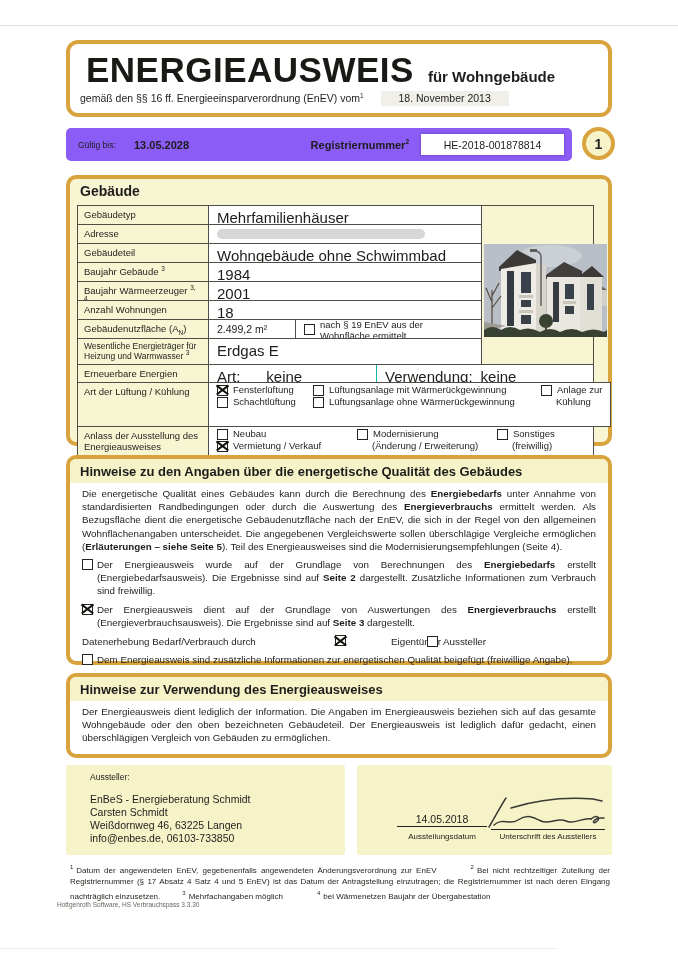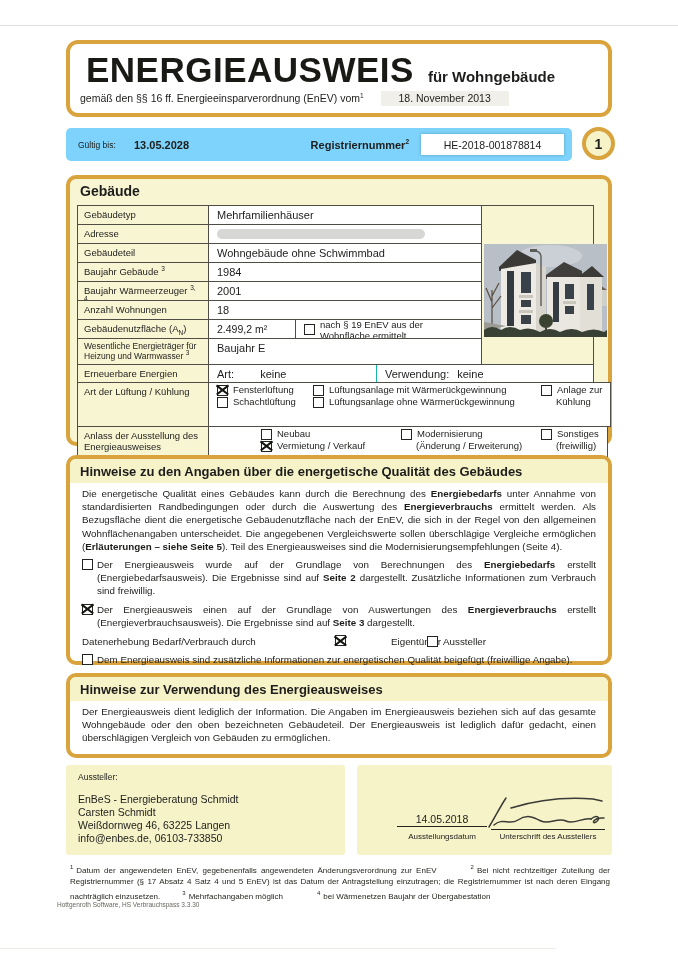--- a/index.html
+++ b/index.html
@@ -27,21 +27,21 @@
   .title-box { position:absolute; left:66px; top:40px; width:546px; height:77px; box-sizing:border-box;
     border:4px solid #D9A33E; border-radius:12px; background:#fff; }
   .title-row { display:flex; align-items:baseline; gap:14px; padding:26px 0 0 16px; }
   .title-main { font-size:35px; font-weight:bold; line-height:0; letter-spacing:0.5px; color:#191916; }
   .title-for { font-size:15px; font-weight:bold; line-height:0; }
   .law-line { padding:14px 0 0 10px; font-size:10.5px; }
   .law-date { display:inline-block; margin-left:14px; background:#f1efe9; padding:1px 18px 2px; }
 
   
   .validity { position:absolute; left:66px; top:128px; width:506px; height:33px; box-sizing:border-box;
-    background:#7dd3fc; border-radius:5px; display:flex; align-items:center; padding:0 8px 0 12px; }
+    background:#8b5cf6; border-radius:5px; display:flex; align-items:center; padding:0 8px 0 12px; }
   .v-label { font-size:8.5px; width:56px; }
   .v-date  { font-size:11px; font-weight:bold; }
   .v-reg   { margin-left:auto; font-size:11px; font-weight:bold; }
   .v-regbox { width:143px; height:21px; margin-left:12px; background:#fff; box-shadow:0 0 3px rgba(0,0,0,0.25);
     display:flex; align-items:center; justify-content:center; font-size:10.5px; }
   .page-circle { position:absolute; left:582px; top:127px; width:33px; height:33px; box-sizing:border-box;
     border:4px solid #D9A33E; border-radius:50%; background:#F6F3C9;
     display:flex; align-items:center; justify-content:center; font-size:14px; font-weight:bold; }
 
   
@@ -49,21 +49,21 @@
     border:4px solid #D9A33E; border-radius:10px; }
   #sec-building { top:175px; height:271px; background:#F8F5D3; }
   .g-heading { font-size:14px; font-weight:bold; padding:4px 0 0 10px; }
 
   .g-table { position:absolute; left:7px; right:14px; top:26px; }
   .g-row { display:flex; margin-top:-1px; }
   .g-row:first-child { margin-top:0; }
   .g-cell { box-sizing:border-box; border:1px solid #504d47; padding:3px 8px 2px; }
   .g-cell + .g-cell { margin-left:-1px; }
   .g-label { width:132px; flex:none; background:#F8F5D3; font-size:9.5px; padding-left:6px; }
-  .g-value { flex:1; background:#fff; font-size:11px; }
+  .g-value { flex:1; background:#fff; font-size:15px; }
   .h20 { height:20px; } .h27 { height:27px; } .h19 { height:19px; } .h28 { height:45px; }
   .small-label { font-size:8.5px; line-height:9.5px; padding-top:3px; }
   .part-a { display:flex; }
   .part-a-left { width:405px; flex:none; }
   .photo-cell { flex:1; box-sizing:border-box; border:1px solid #504d47; margin-left:-1px;
     background:#F8F5D3; position:relative; height:160px; }
   .photo-frame { position:absolute; left:2px; top:38px; width:123px; height:93px; }
   .redacted { width:208px; height:10px; margin-top:1px; background:#d7d7d5; border-radius:6px; filter:blur(0.7px); }
   .val-small { width:88px; flex:none; background:#fff; font-size:10.5px; }
   .val-check { flex:1; background:#fff; font-size:9.5px; display:flex; align-items:center; }
@@ -83,21 +83,21 @@
   .sec-body { padding:4px 12px 4px; font-size:9.8px; line-height:13.2px; text-align:justify; }
   .check-item { position:relative; padding-left:15px; margin-top:5px; text-align:justify; }
   .check-item .cb { position:absolute; left:0; top:1px; }
   .daten-row { display:flex; align-items:center; margin-top:6px; text-align:left; }
   .daten-label { width:253px; flex:none; }
   .daten-opt1 { width:92px; flex:none; display:flex; align-items:flex-start;gap:40px; }
   .daten-opt2 { display:flex; align-items:center; }
 
   
   .issuer-box { position:absolute; left:66px; top:765px; width:279px; height:90px; box-sizing:border-box;
-    background:#F6F3C9; border-radius:3px; padding:7px 12px; }
+    background:#F6F3C9; border-radius:3px; padding:7px 24px; }
   .issuer-label { font-size:8.5px; }
   .issuer-lines { margin-top:11px; font-size:10.5px; line-height:13px; }
   .sign-box { position:absolute; left:357px; top:765px; width:255px; height:90px; box-sizing:border-box;
     background:#F6F3C9; border-radius:3px; }
   .date-field { position:absolute; left:40px; top:48px; width:90px; text-align:center; font-size:10.5px;
     border-bottom:1.5px solid #23231f; padding-bottom:1px; }
   .date-label { position:absolute; left:32px; top:67px; width:106px; text-align:center; font-size:8px; }
   .sig-svg { position:absolute; left:128px; top:26px; }
   .sig-line { position:absolute; left:134px; top:64px; width:114px; border-bottom:1.5px solid #23231f; }
   .sig-label { position:absolute; left:128px; top:67px; width:126px; text-align:center; font-size:8px; }
@@ -170,21 +170,21 @@
           <div class="g-row">
             <div class="g-cell g-label h20"><span>Gebäudenutzfläche (A</span><sub>N</sub><span>)</span></div>
             <div class="g-cell val-small h20">2.499,2 m²</div>
             <div class="g-cell val-check h20">
               <span class="cb"></span>
               <span>nach § 19 EnEV aus der Wohnfläche ermittelt</span>
             </div>
           </div>
           <div class="g-row">
             <div class="g-cell g-label small-label h27"><span>Wesentliche Energieträger für Heizung und Warmwasser</span> <sup>3</sup></div>
-            <div class="g-cell g-value h27">Baujahr E</div>
+            <div class="g-cell g-value h27">Erdgas E</div>
           </div>
         </div>
         <div class="photo-cell">
           <svg class="photo-frame" viewBox="0 0 123 93" xmlns="http://www.w3.org/2000/svg">
             <rect width="123" height="93" fill="#b9bfc7"></rect>
             <ellipse cx="66" cy="12" rx="32" ry="11" fill="#cdd2d8" opacity="0.85"></ellipse>
             <rect x="104" y="46" width="19" height="16" fill="#cfd0c8"></rect>
             <polygon points="104,46 113,39 123,46" fill="#6b6258"></polygon>
             <polygon points="15,23 33,6 52,16 52,23 15,27" fill="#3b3a37"></polygon>
             <polygon points="17,25 52,19 52,88 17,88" fill="#edebe4"></polygon>
@@ -254,21 +254,21 @@
             <div class="opt-line indent">
                 <span>Kühlung</span>
               </div>
           </div>
         </div>
       </div>
 
       <div class="g-row">
         <div class="g-cell g-label h28">Anlass der Ausstellung des Energieausweises</div>
         <div class="g-cell g-value h28 opt-grid">
-          <div style="width:140px; flex:none;margin-left:44px;">
+          <div style="width:140px; flex:none;">
             <div class="opt-line">
                 <span class="cb"></span>
                 <span>Neubau</span>
               </div>
             <div class="opt-line">
                 <span class="cb checked"></span>
                 <span>Vermietung / Verkauf</span>
               </div>
           </div>
           <div style="width:140px; flex:none;">
@@ -299,21 +299,21 @@
     <div class="sec-body">
       <div>
         <span>Die energetische Qualität eines Gebäudes kann durch die Berechnung des </span><span class="b">Energiebedarfs</span><span> unter Annahme von standardisierten Randbedingungen oder durch die Auswertung des </span><span class="b">Energieverbrauchs</span><span> ermittelt werden. Als Bezugsfläche dient die energetische Gebäudenutzfläche nach der EnEV, die sich in der Regel von den allgemeinen Wohnflächenangaben unterscheidet. Die angegebenen Vergleichswerte sollen überschlägige Vergleiche ermöglichen (</span><span class="b">Erläuterungen – siehe Seite 5</span><span>). Teil des Energieausweises sind die Modernisierungsempfehlungen (Seite 4).</span>
       </div>
       <div class="check-item">
         <span class="cb"></span>
         <span>Der Energieausweis wurde auf der Grundlage von Berechnungen des </span><span class="b">Energiebedarfs</span><span> erstellt (Energiebedarfsausweis). Die Ergebnisse sind auf </span><span class="b">Seite 2</span><span> dargestellt. Zusätzliche Informationen zum Verbrauch sind freiwillig.</span>
       </div>
       <div class="check-item">
         <span class="cb checked"></span>
-        <span>Der Energieausweis einen auf der Grundlage von Auswertungen des </span><span class="b">Energieverbrauchs</span><span> erstellt (Energieverbrauchsausweis). Die Ergebnisse sind auf </span><span class="b">Seite 3</span><span> dargestellt.</span>
+        <span>Der Energieausweis dient auf der Grundlage von Auswertungen des </span><span class="b">Energieverbrauchs</span><span> erstellt (Energieverbrauchsausweis). Die Ergebnisse sind auf </span><span class="b">Seite 3</span><span> dargestellt.</span>
       </div>
       <div class="daten-row">
         <span class="daten-label">Datenerhebung Bedarf/Verbrauch durch</span>
         <span class="daten-opt1">
             <span class="cb checked"></span>
             <span>Eigentümer</span>
           </span>
         <span class="daten-opt2">
             <span class="cb"></span>
             <span>Aussteller</span>

